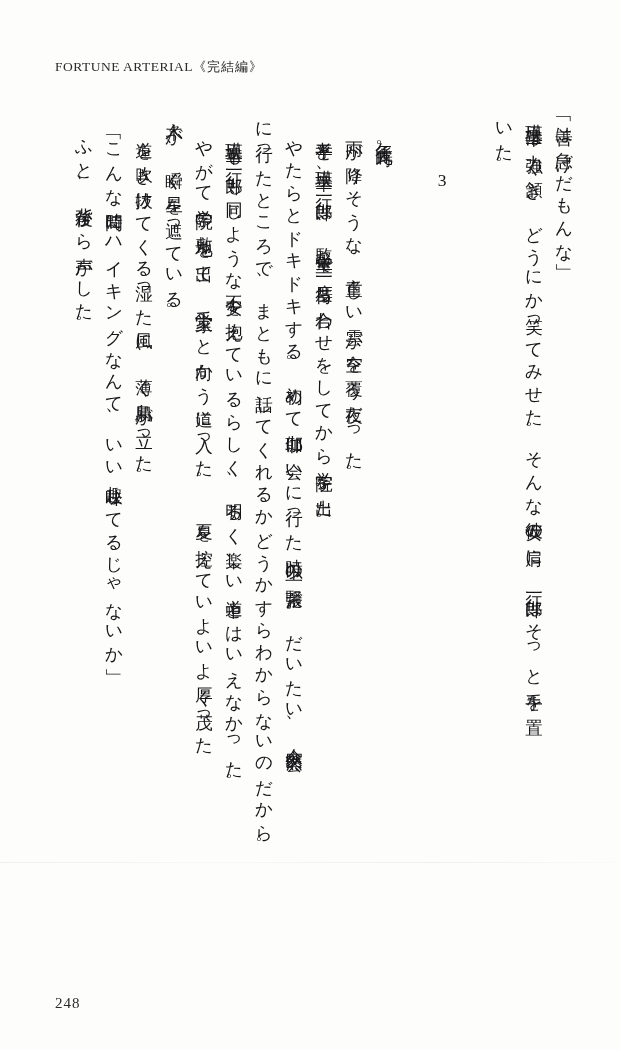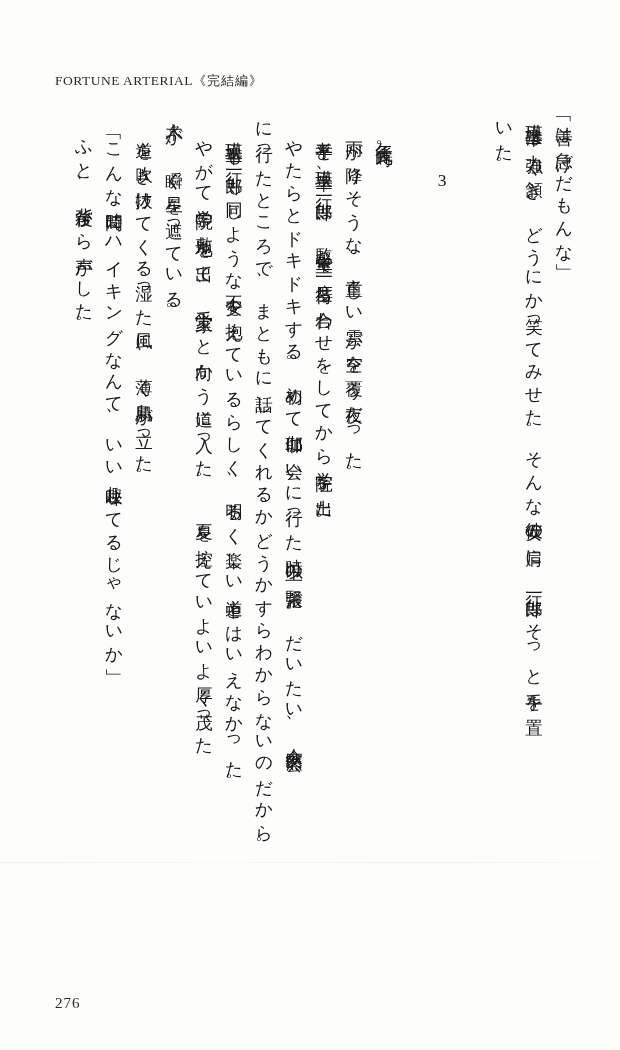--- a/index.html
+++ b/index.html
@@ -18,21 +18,21 @@
 
   .page {
     position: absolute;
     inset: 0;
     background: #fdfdfb;
   }
 
   
   .running-head {
     position: absolute;
-    top: 72px;
+    top: 58px;
     left: 55px;
     font-size: 13.5px;
     letter-spacing: 0.5px;
     color: #2a2a2a;
     font-family: "Liberation Serif", "DejaVu Serif", serif;
     white-space: nowrap;
   }
   .running-head .jp-title {
     font-size: 13px;
     letter-spacing: 1px;
@@ -142,14 +142,14 @@
     <div class="vline indent-1">瑛里華も征一郎も同じような不安を抱えているらしく、明るく楽しい道中とはいえなかった。</div>
     <div class="vline indent-1">やがて学院の敷地を出て、千堂家へと向かう道に入った。　夏を控えていよいよ厚く茂った</div>
     <div class="vline">木々が、瞬く星を遮っている。</div>
     <div class="vline indent-1">道を吹き抜けてくる湿った風に、薄く鳥肌が立った。</div>
     <div class="vline indent-1">「こんな時間にハイキングなんて、いい趣味してるじゃないか」</div>
     <div class="vline indent-1">ふと、背後から声がした。</div>
   </div>
 
   <div class="scan-line"></div>
 
-  <div class="folio">276</div>
+  <div class="folio">248</div>
 </div>
 
 </body></html>

